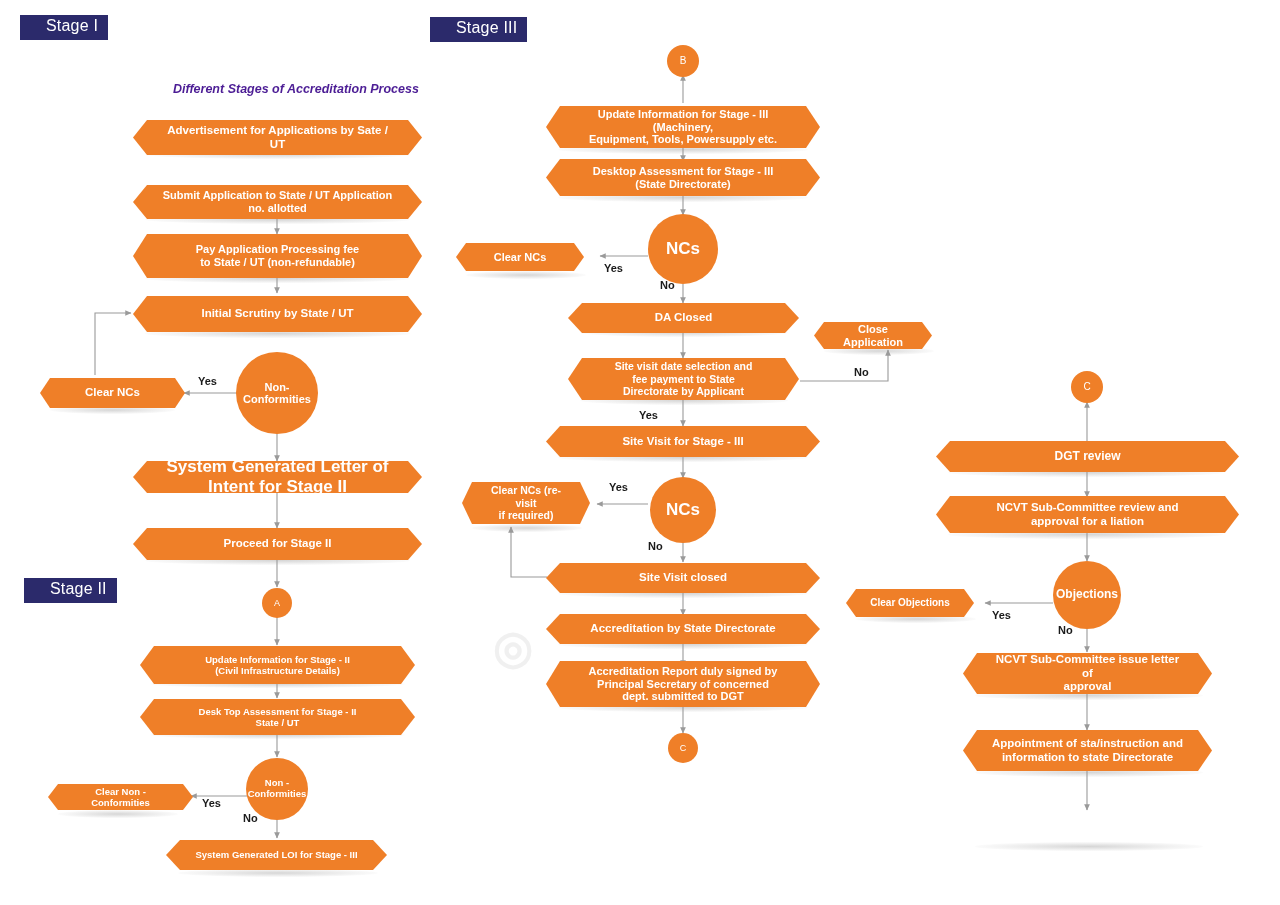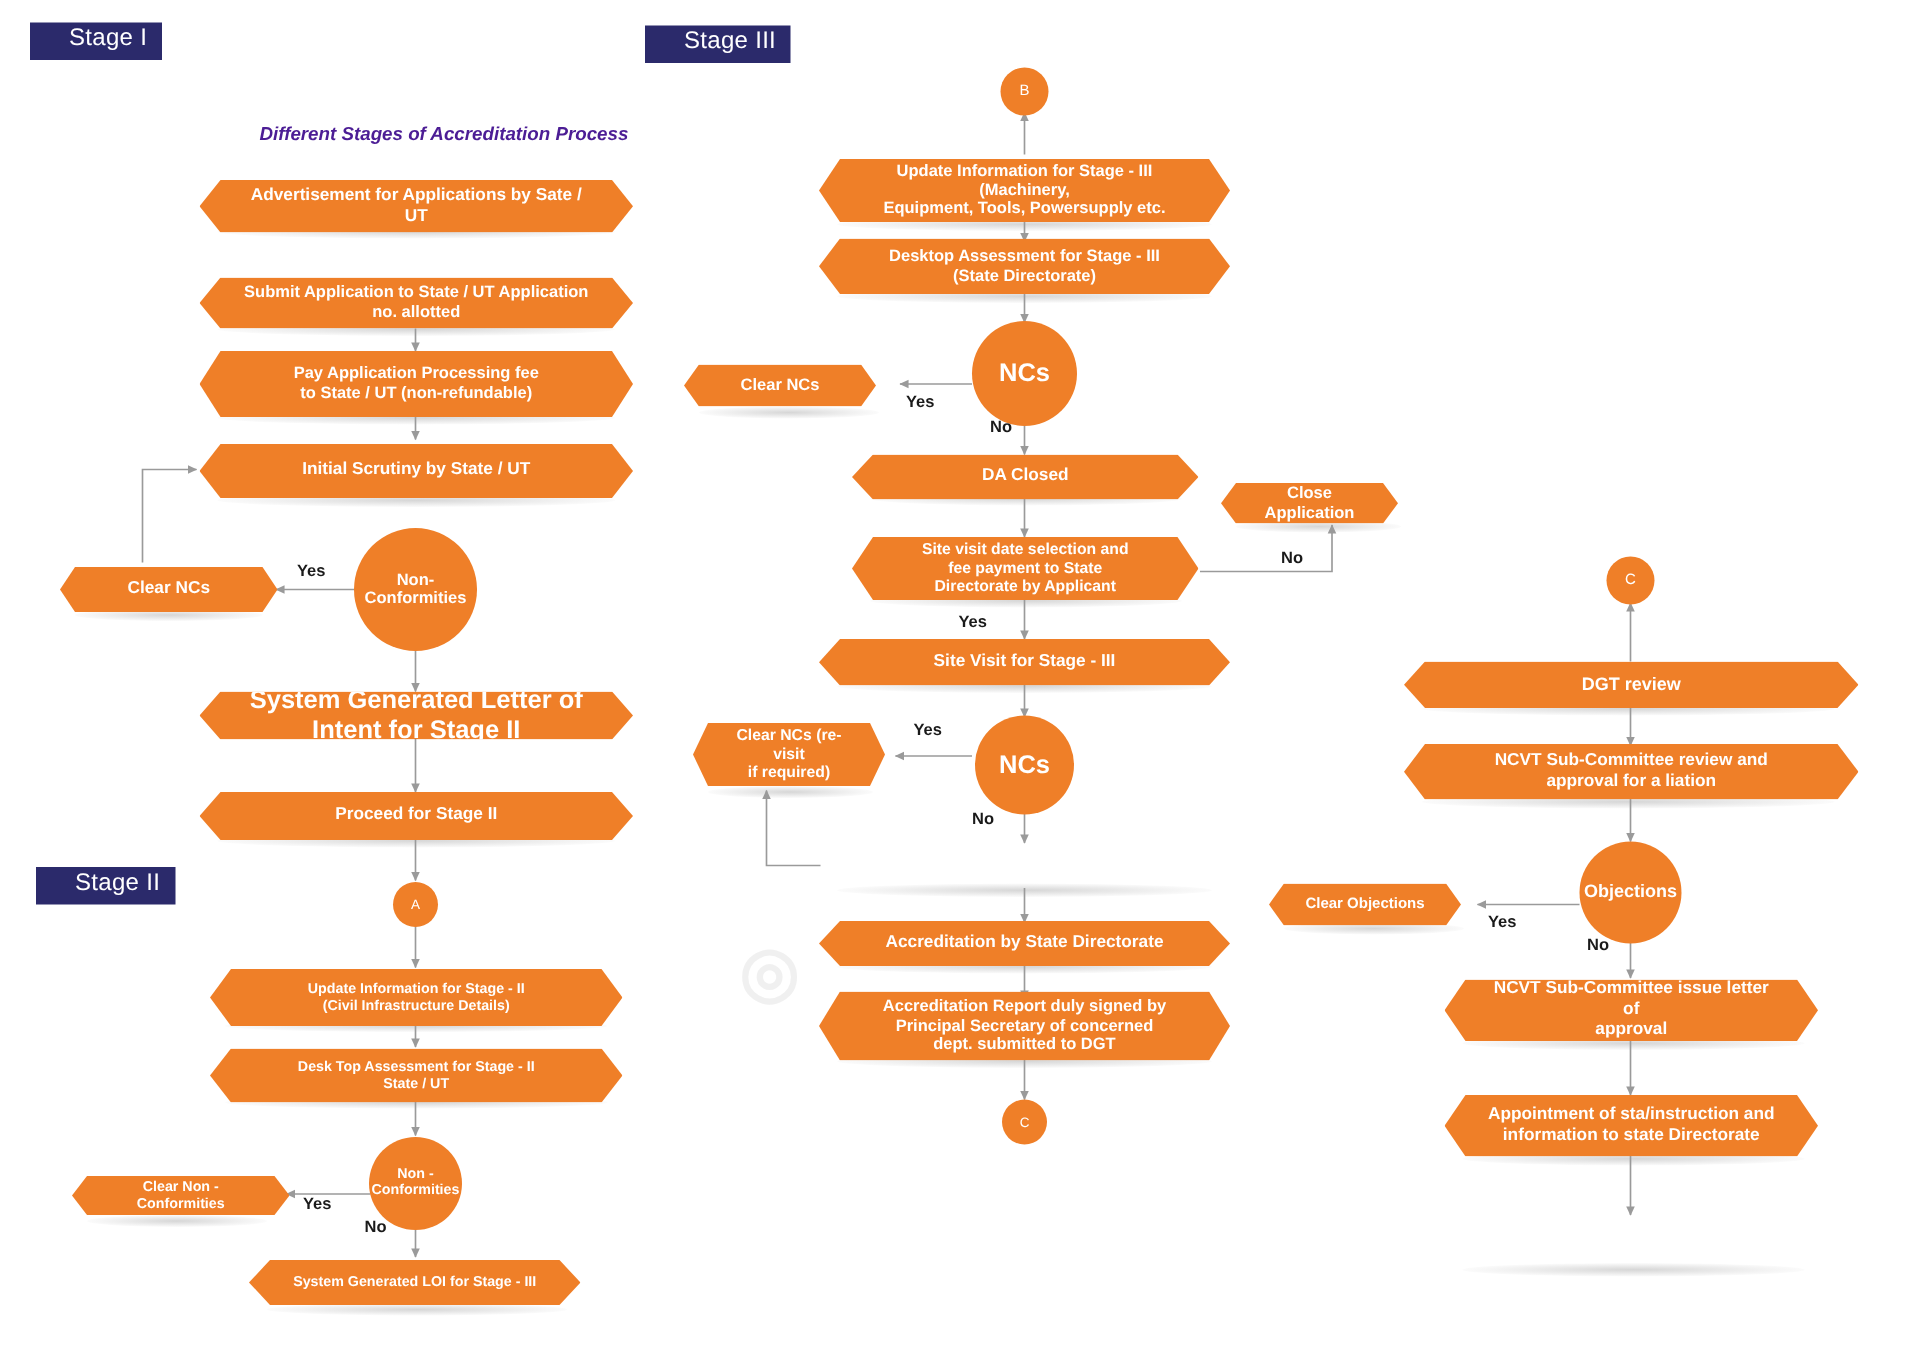--- a/index.html
+++ b/index.html
@@ -324,20 +324,23 @@
 
   <div class="shadow" style="left:472px;top:524px;width:110px;height:8px;"></div>
   <div class="hex small" style="left:462px;top:482px;width:128px;height:42px;font-size:10.5px;">
     <span style="white-space:pre-line;">Clear NCs (re-visit
 if required)</span>
   </div>
   <div class="lbl" style="left:609px;top:481px;">Yes</div>
   <div class="lbl" style="left:648px;top:540px;">No</div>
 
   <div class="shadow" style="left:558px;top:589px;width:250px;height:9px;"></div>
+  <div class="hex" style="left:546px;top:563px;width:274px;height:30px;font-size:11.5px;">
+    <span>Site Visit closed</span>
+  </div>
 
   <div class="shadow" style="left:558px;top:640px;width:250px;height:9px;"></div>
   <div class="hex" style="left:546px;top:614px;width:274px;height:30px;font-size:11.5px;">
     <span>Accreditation by State Directorate</span>
   </div>
 
   <div class="shadow" style="left:558px;top:703px;width:250px;height:9px;"></div>
   <div class="hex" style="left:546px;top:661px;width:274px;height:46px;font-size:11px;">
     <span style="white-space:pre-line;">Accreditation Report duly signed by
 Principal Secretary of concerned

